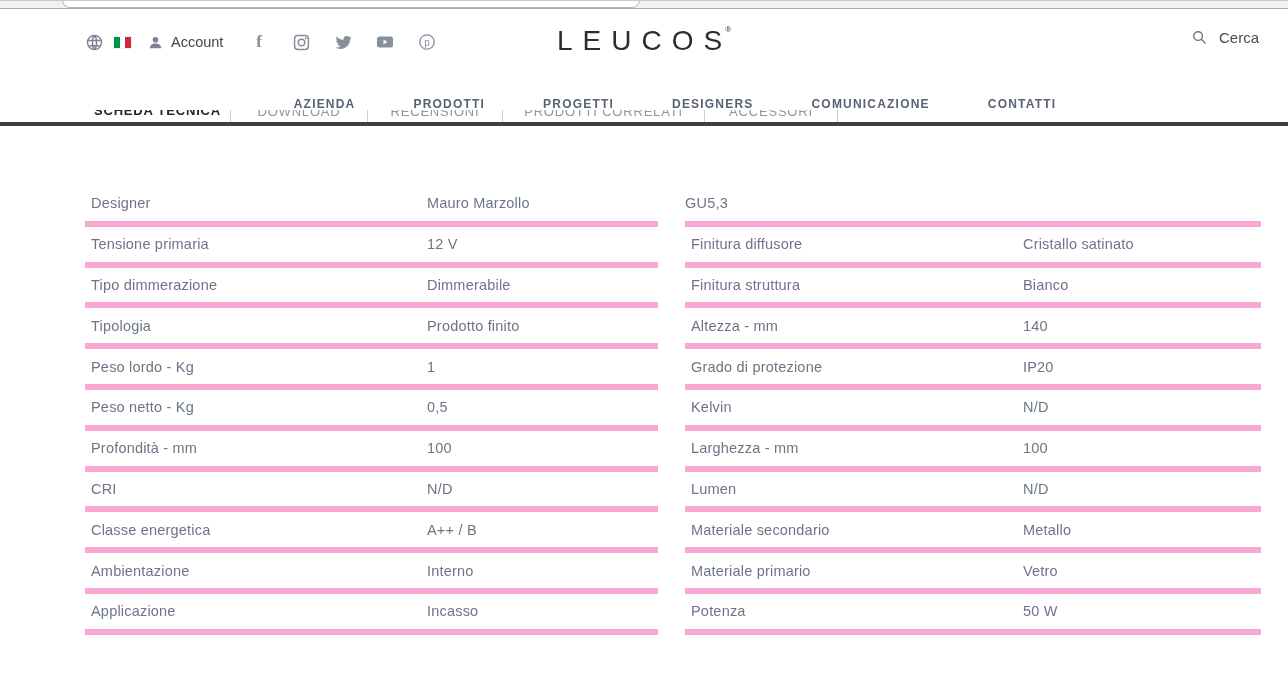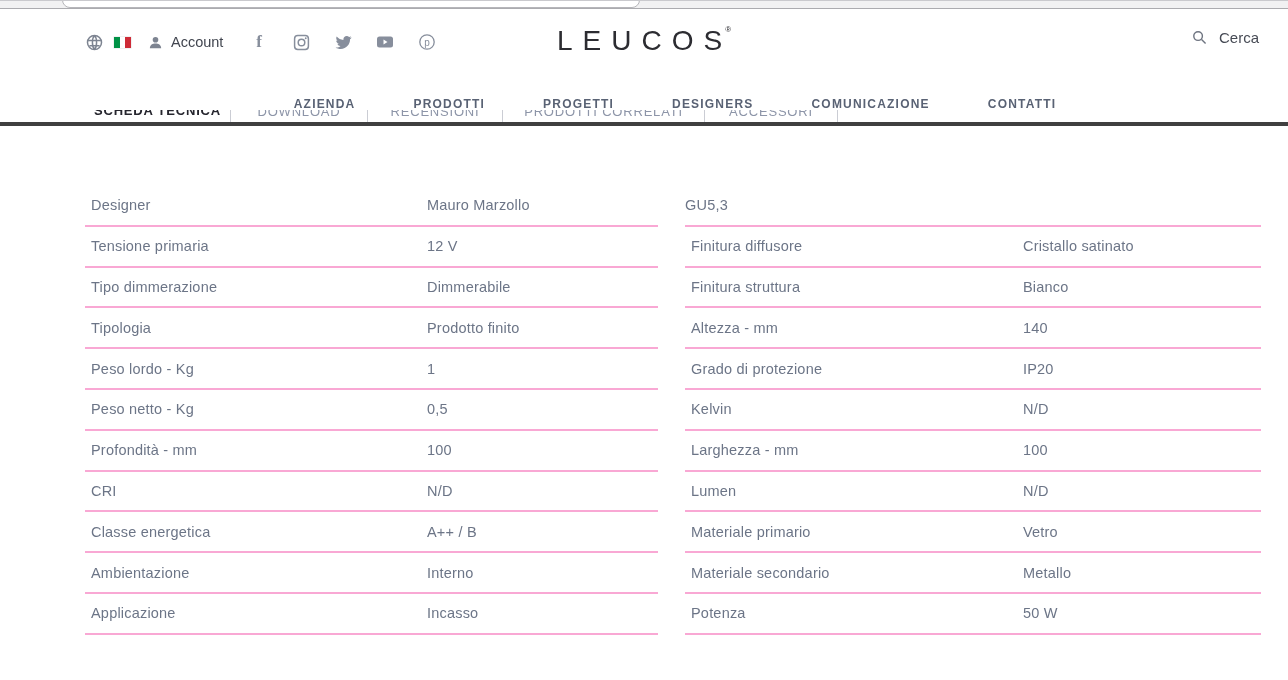--- a/index.html
+++ b/index.html
@@ -45,21 +45,21 @@
     font-size:13px; font-weight:400; letter-spacing:0.8px; color:#8d95a8;
     border-right:1px solid #cbcdd4; cursor:pointer; white-space:nowrap; }
   .tab.active { color:#26262e; border-bottom:3px solid #26262e; font-weight:bold; }
   .t0{width:146px;} .t1{width:137px;} .t2{width:135px;} .t3{width:202px;} .t4{width:133px;} .t5{width:130px;}
 
   
   .tables { position:absolute; top:186px; left:0; width:1288px; }
   .spec-table { position:absolute; top:0; }
   .spec-table.left  { left:85px;  width:573px; }
   .spec-table.right { left:685px; width:576px; }
-  .row { height:40.8px; display:flex; align-items:center; border-bottom:2px solid #f9a8d4; }
+  .row { height:40.8px; display:flex; align-items:center; border-bottom:6px solid #f9a8d4; }
   .lbl, .val { font-size:14.5px; color:#6c7587; letter-spacing:0.2px; }
   .lbl { padding-left:6px; width:342px; flex:none; }
   .spec-table.right .lbl { width:338px; }
 </style>
 </head>
 <body>
 
 <div class="browser-strip">
   <div class="omnibox"></div>
 </div>
@@ -225,26 +225,26 @@
       </div>
     <div class="row">
         <span class="lbl">Larghezza - mm</span>
         <span class="val">100</span>
       </div>
     <div class="row">
         <span class="lbl">Lumen</span>
         <span class="val">N/D</span>
       </div>
     <div class="row">
+        <span class="lbl">Materiale secondario</span>
+        <span class="val">Metallo</span>
+      </div>
+    <div class="row">
         <span class="lbl">Materiale primario</span>
         <span class="val">Vetro</span>
       </div>
     <div class="row">
-        <span class="lbl">Materiale secondario</span>
-        <span class="val">Metallo</span>
-      </div>
-    <div class="row">
         <span class="lbl">Potenza</span>
         <span class="val">50 W</span>
       </div>
   </div>
 
 </div>
 
 </body></html>

